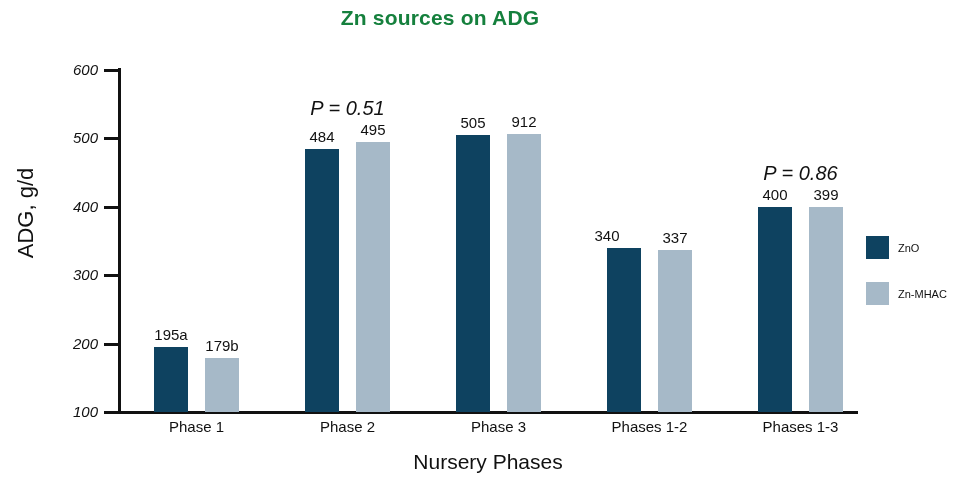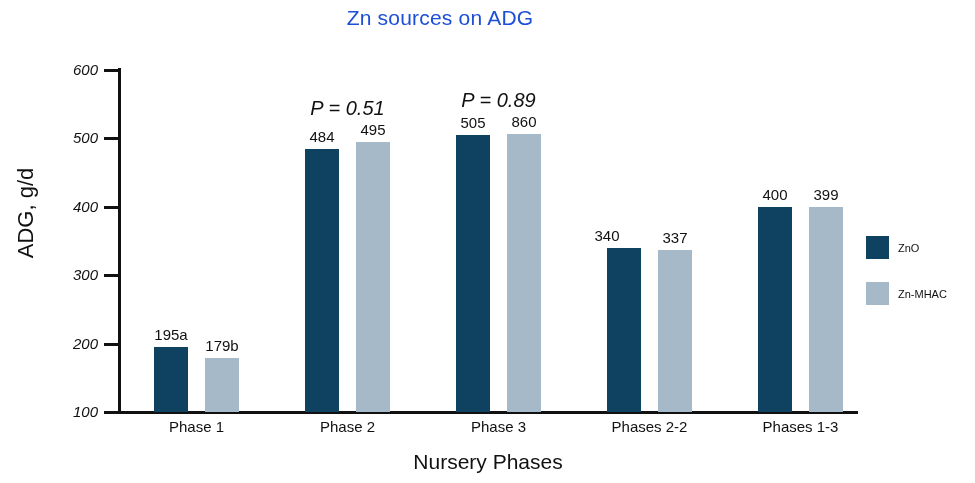--- a/index.html
+++ b/index.html
@@ -17,22 +17,22 @@
   }
 
   
   #chart-title {
     position: absolute;
     left: 0;
     top: 6px;
     width: 880px;
     text-align: center;
     font-size: 21px;
-    font-weight: normal;
-    color: #1d4ed8;
+    font-weight: bold;
+    color: #15803d;
     letter-spacing: 0.2px;
   }
 
   
   #plot-area {
     position: absolute;
     left: 118px;
     top: 70px;
     width: 737px;
     height: 342px;
@@ -205,37 +205,37 @@
     <div class="bar" style="left: 87px; width: 34px; height: 54.036px; background: rgb(166, 185, 200);"></div>
     <div class="bar-value" style="left: 75px; width: 58px; top: 267.964px;">179b</div>
     <div class="bar" style="left: 187px; width: 34px; height: 262.656px; background: rgb(14, 66, 96);"></div>
     <div class="bar-value" style="left: 175px; width: 58px; top: 59.344px;">484</div>
     <div class="bar" style="left: 238px; width: 34px; height: 270.18px; background: rgb(166, 185, 200);"></div>
     <div class="bar-value" style="left: 226px; width: 58px; top: 51.82px;">495</div>
     <div class="p-value" style="left: 169.5px; width: 120px; top: 29.82px;">P = 0.51</div>
     <div class="bar" style="left: 338px; width: 34px; height: 277.02px; background: rgb(14, 66, 96);"></div>
     <div class="bar-value" style="left: 326px; width: 58px; top: 44.98px;">505</div>
     <div class="bar" style="left: 389px; width: 34px; height: 278.388px; background: rgb(166, 185, 200);"></div>
-    <div class="bar-value" style="left: 377px; width: 58px; top: 43.612px;">860</div>
-    <div class="p-value" style="left: 320.5px; width: 120px; top: 21.612px;">P = 0.89</div>
+    <div class="bar-value" style="left: 377px; width: 58px; top: 43.612px;">912</div>
     <div class="bar" style="left: 489px; width: 34px; height: 164.16px; background: rgb(14, 66, 96);"></div>
     <div class="bar-value" style="left: 460px; width: 58px; top: 157.84px;">340</div>
     <div class="bar" style="left: 540px; width: 34px; height: 162.108px; background: rgb(166, 185, 200);"></div>
     <div class="bar-value" style="left: 528px; width: 58px; top: 159.892px;">337</div>
     <div class="bar" style="left: 640px; width: 34px; height: 205.2px; background: rgb(14, 66, 96);"></div>
     <div class="bar-value" style="left: 628px; width: 58px; top: 116.8px;">400</div>
     <div class="bar" style="left: 691px; width: 34px; height: 204.516px; background: rgb(166, 185, 200);"></div>
     <div class="bar-value" style="left: 679px; width: 58px; top: 117.484px;">399</div>
+    <div class="p-value" style="left: 622.5px; width: 120px; top: 94.8px;">P = 0.86</div>
   </div>
 
 <div id="category-labels">
     <div class="cat-label" style="left: 131.5px; width: 130px;">Phase 1</div>
     <div class="cat-label" style="left: 282.5px; width: 130px;">Phase 2</div>
     <div class="cat-label" style="left: 433.5px; width: 130px;">Phase 3</div>
-    <div class="cat-label" style="left: 584.5px; width: 130px;">Phases 2-2</div>
+    <div class="cat-label" style="left: 584.5px; width: 130px;">Phases 1-2</div>
     <div class="cat-label" style="left: 735.5px; width: 130px;">Phases 1-3</div>
   </div>
 
 <div id="legend">
     <div class="legend-row" style="top: 0px;">
       <div class="legend-swatch" style="background: rgb(14, 66, 96);"></div>
       <div class="legend-label">ZnO</div>
     </div>
     <div class="legend-row" style="top: 46px;">
       <div class="legend-swatch" style="background: rgb(166, 185, 200);"></div>

